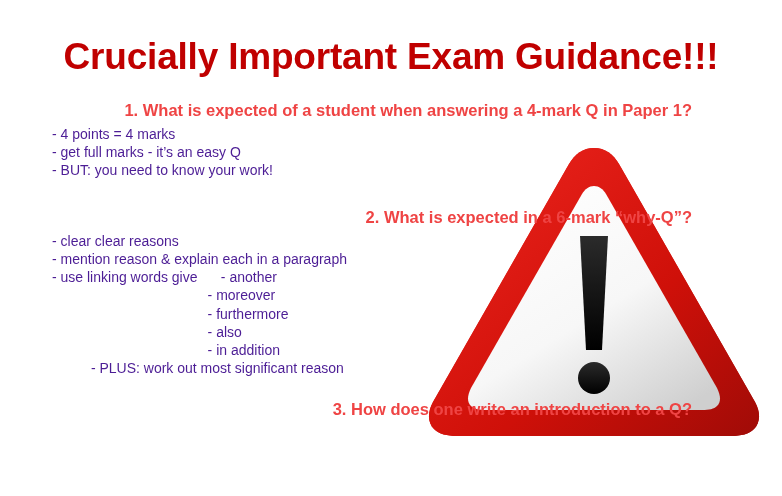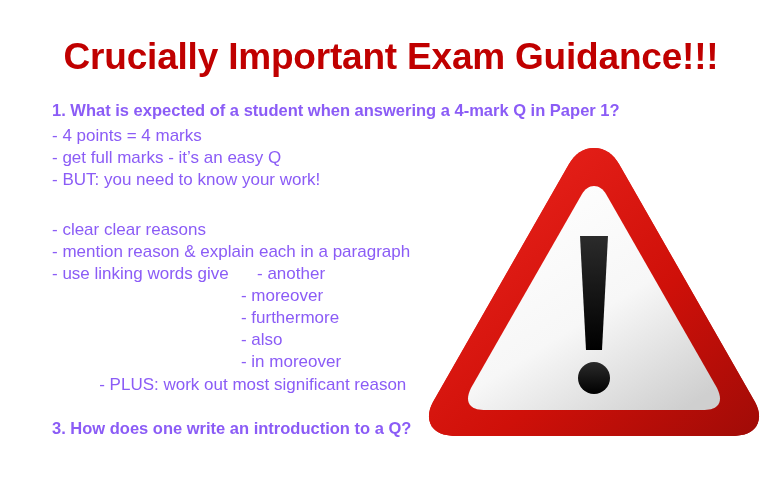--- a/index.html
+++ b/index.html
@@ -34,27 +34,28 @@
   }
   .content {
     position: absolute;
     top: 100px;
     left: 52px;
     width: 640px;
   }
   .heading {
     font-size: 16.5px;
     font-weight: bold;
-    color: #8b5cf6;
+    color: #ef4444;
     margin: 0 0 4px 0;
     line-height: 1.25;
+    text-align: right;
   }
   .line {
-    font-size: 17px;
-    color: #8b5cf6;
+    font-size: 14px;
+    color: #4c1d95;
     margin: 0;
     line-height: 1.30;
     white-space: pre;
   }
   .block-gap {
     height: 28px;
   }
   .block-gap-sm {
     height: 22px;
   }
@@ -110,27 +111,28 @@
     <div>
       <p class="heading">1. What is expected of a student when answering a 4-mark Q in Paper 1?</p>
       <p class="line">- 4 points = 4 marks</p>
       <p class="line">- get full marks - it’s an easy Q</p>
       <p class="line">- BUT: you need to know your work!</p>
     </div>
 
     <div class="block-gap"></div>
 
     <div>
+      <p class="heading">2. What is expected in a 6-mark “why-Q”?</p>
       <p class="line">- clear clear reasons</p>
       <p class="line">- mention reason &amp; explain each in a paragraph</p>
       <p class="line">- use linking words give      - another</p>
       <p class="line">                                        - moreover</p>
       <p class="line">                                        - furthermore</p>
       <p class="line">                                        - also</p>
-      <p class="line">                                        - in moreover</p>
+      <p class="line">                                        - in addition</p>
       <p class="line">          - PLUS: work out most significant reason</p>
     </div>
 
     <div class="block-gap-sm"></div>
 
     <div>
       <p class="heading">3. How does one write an introduction to a Q?</p>
 
     </div>
 

